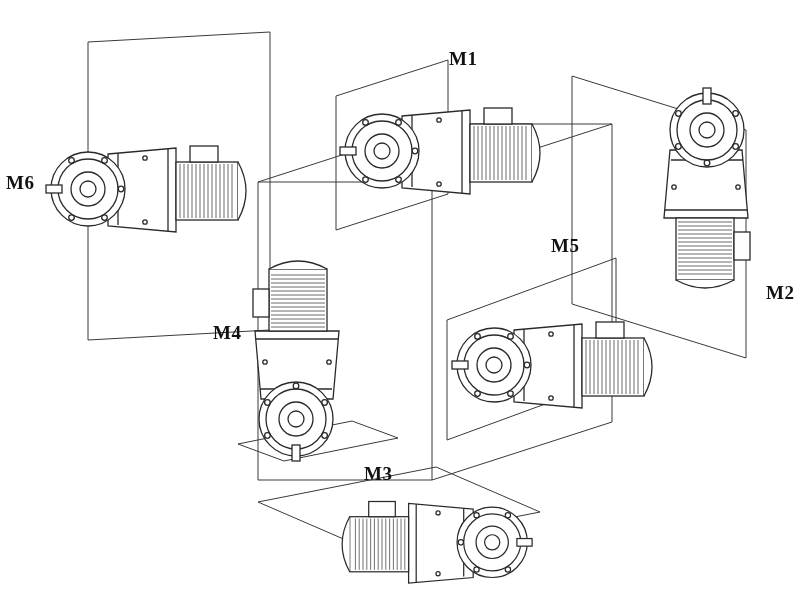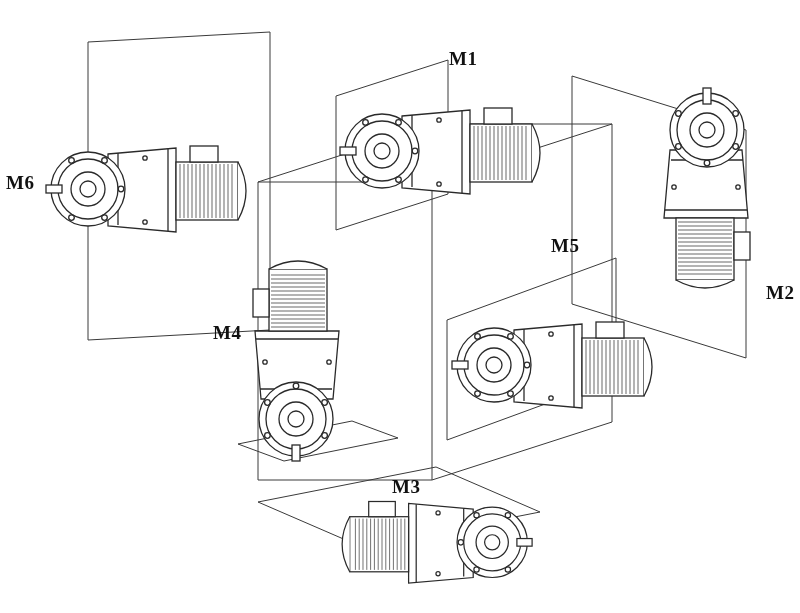--- a/index.html
+++ b/index.html
@@ -93,18 +93,18 @@
     <use href="#gearmotor" transform="translate(338,98)"></use>
     <use href="#gearmotor" transform="translate(760,86) rotate(90)"></use>
     <use href="#gearmotor" transform="translate(534,492) scale(-0.95,0.95)"></use>
     <use href="#gearmotor" transform="translate(243,463) rotate(-90)"></use>
     <use href="#gearmotor" transform="translate(450,312)"></use>
     <use href="#gearmotor" transform="translate(44,136)"></use>
   </svg>
 
   <div class="pos-label" style="left:449px; top:48px;">M1</div>
   <div class="pos-label" style="left:766px; top:254px;margin-top:28px;">M2</div>
-  <div class="pos-label" style="left:364px; top:476px;margin-left:28px;">M3</div>
+  <div class="pos-label" style="left:364px; top:463px;">M3</div>
   <div class="pos-label" style="left:213px; top:322px;">M4</div>
   <div class="pos-label" style="left:551px; top:235px;">M5</div>
   <div class="pos-label" style="left:6px; top:172px;text-align:center;">M6</div>
 
 </div>
 
 </body></html>

